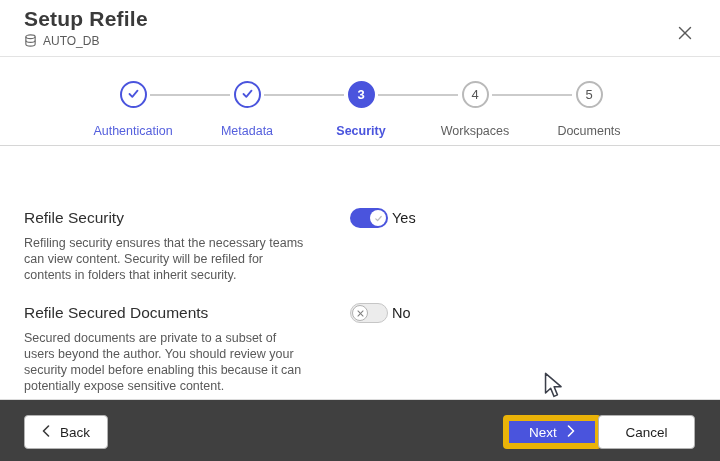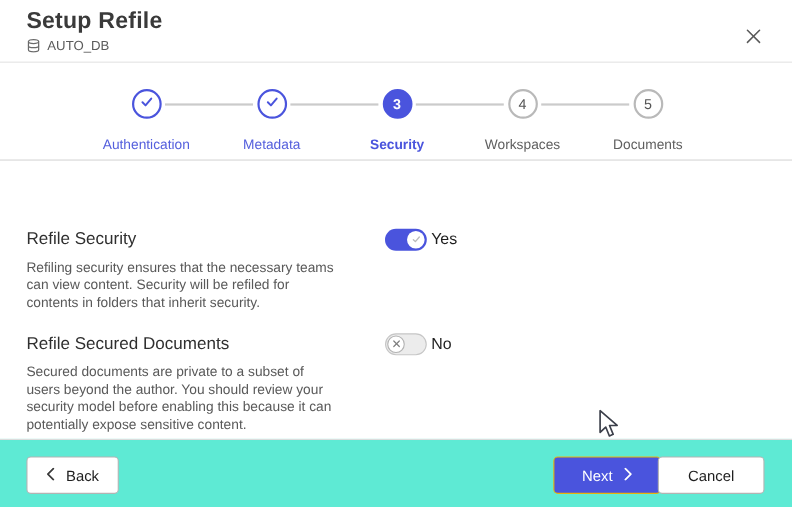--- a/index.html
+++ b/index.html
@@ -13,21 +13,21 @@
   .header{
     position:absolute;left:0;top:0;right:0;height:57px;
     background:#fff;border-bottom:1px solid #e3e3e3;box-sizing:border-box;
   }
   .title{
     position:absolute;left:24px;top:7px;
     font-size:21px;font-weight:700;color:#3a3a3a;letter-spacing:.2px;
   }
   .subtitle-row{
     position:absolute;left:24px;top:34px;height:14px;
-    display:flex;align-items:center;gap:6px;
+    display:flex;align-items:flex-start;gap:6px;
   }
   .db-icon svg{display:block;}
   .db-name{font-size:12px;color:#5b5b5b;}
   .close-btn{
     position:absolute;right:26px;top:24px;width:18px;height:18px;
     display:flex;align-items:center;justify-content:center;cursor:pointer;
   }
   
   .stepper{
     position:absolute;left:0;top:58px;right:0;height:88px;
@@ -75,30 +75,30 @@
   .toggle.on .knob{right:2px;}
   .toggle.off .knob{left:1px;top:1px;border:1px solid #b2b2b2;}
   .toggle-state-label{font-size:14.5px;color:#1e1e1e;line-height:20px;}
   .section-desc{
     margin-top:7px;max-width:283px;
     font-size:12.5px;line-height:16px;color:#595959;
   }
   
   .footer{
     position:absolute;left:0;right:0;bottom:0;height:62px;
-    background:#5eead4;border-top:1px solid #dcdcdc;box-sizing:border-box;
+    background:#404040;border-top:1px solid #dcdcdc;box-sizing:border-box;
   }
   .btn{
     position:absolute;top:15px;height:34px;border-radius:4px;box-sizing:border-box;
     display:flex;align-items:center;justify-content:center;gap:10px;
     font-size:13.5px;cursor:pointer;
   }
   .btn-secondary{background:#fff;border:1px solid #b3b3b3;color:#1f1f1f;}
   .btn-back{left:24px;width:84px;}
-  .btn-next{left:503px;width:98px;background:#4a54dd;border:1px solid #eab308;color:#fff;align-items:center;}
+  .btn-next{left:503px;width:98px;background:#4a54dd;border:6px solid #eab308;color:#fff;align-items:center;}
   .btn-cancel{right:25px;width:97px;}
   
   .cursor{position:absolute;left:544px;top:372px;pointer-events:none;}
 </style>
 </head>
 <body>
 
 <div class="header">
   <div class="title">Setup Refile</div>
   <div class="subtitle-row">

